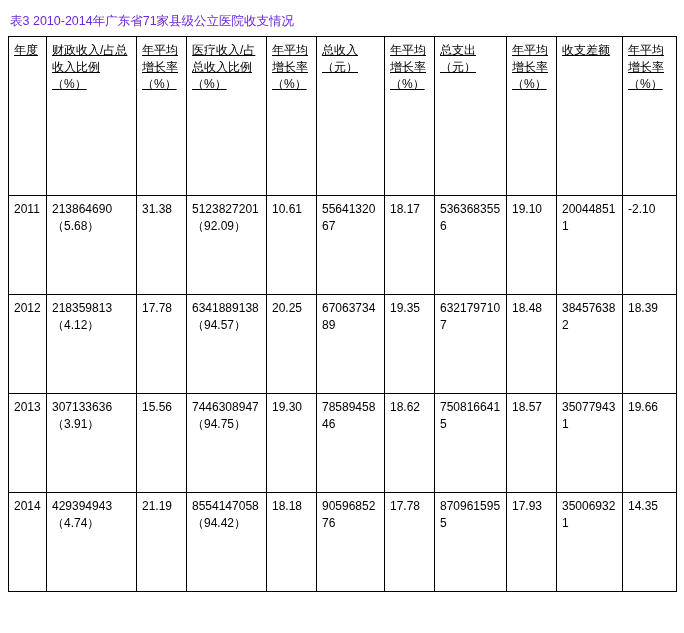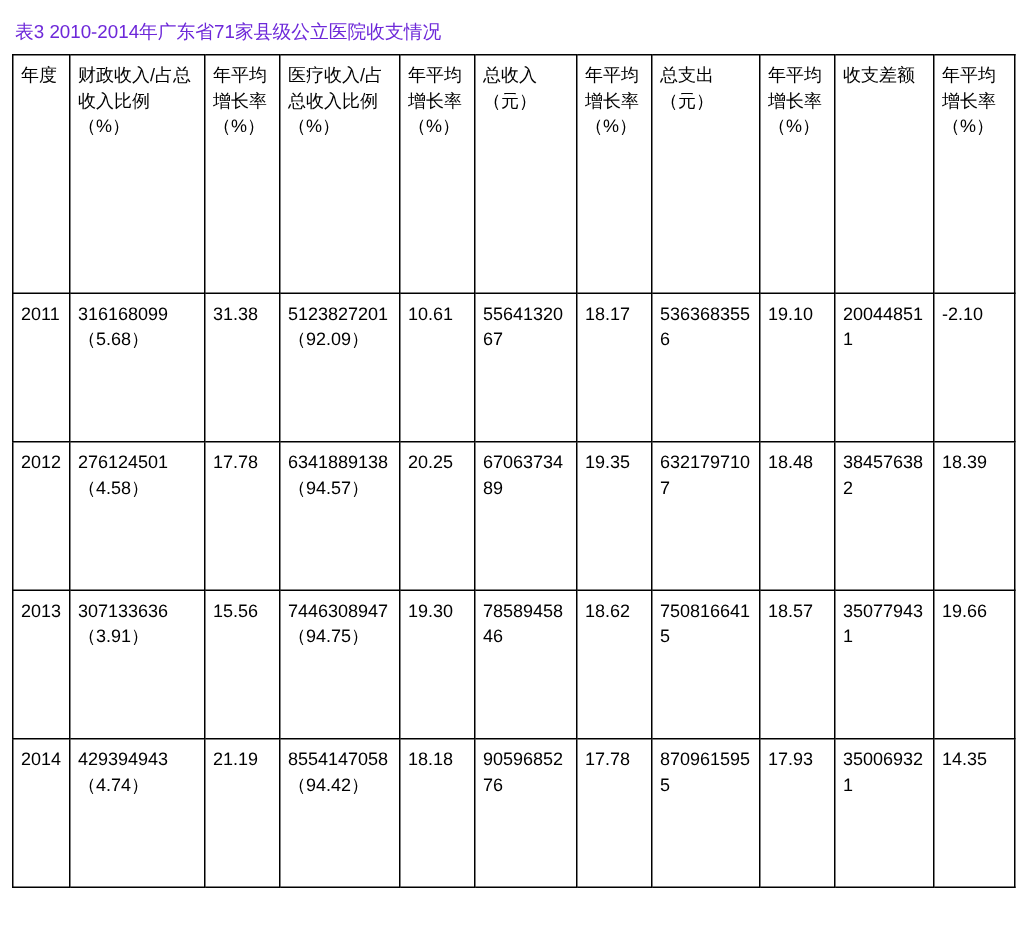--- a/index.html
+++ b/index.html
@@ -41,20 +41,21 @@
     line-height: 17px;
     font-weight: normal;
     text-align: left;
     word-wrap: break-word;
     overflow-wrap: break-word;
     word-break: break-all;
   }
   table.data thead th {
     height: 148px;
     vertical-align: top;
+    text-decoration: underline;
   }
   table.data tbody td {
     height: 88px;
   }
   table.data tbody tr td:first-child {
     white-space: normal;
   }
   
   col.c0 { width: 38px; }
   col.c1 { width: 90px; }
@@ -100,34 +101,34 @@
         <th>年平均增长率（%）</th>
         <th>总支出（元）</th>
         <th>年平均增长率（%）</th>
         <th>收支差额</th>
         <th>年平均增长率（%）</th>
       </tr>
     </thead>
     <tbody>
       <tr>
         <td>2011</td>
-        <td>316168099（5.68）</td>
+        <td>213864690（5.68）</td>
         <td>31.38</td>
         <td>5123827201（92.09）</td>
         <td>10.61</td>
         <td>5564132067</td>
         <td>18.17</td>
         <td>5363683556</td>
         <td>19.10</td>
         <td>200448511</td>
         <td>-2.10</td>
       </tr>
       <tr>
         <td>2012</td>
-        <td>276124501（4.58）</td>
+        <td>218359813（4.12）</td>
         <td>17.78</td>
         <td>6341889138（94.57）</td>
         <td>20.25</td>
         <td>6706373489</td>
         <td>19.35</td>
         <td>6321797107</td>
         <td>18.48</td>
         <td>384576382</td>
         <td>18.39</td>
       </tr>

